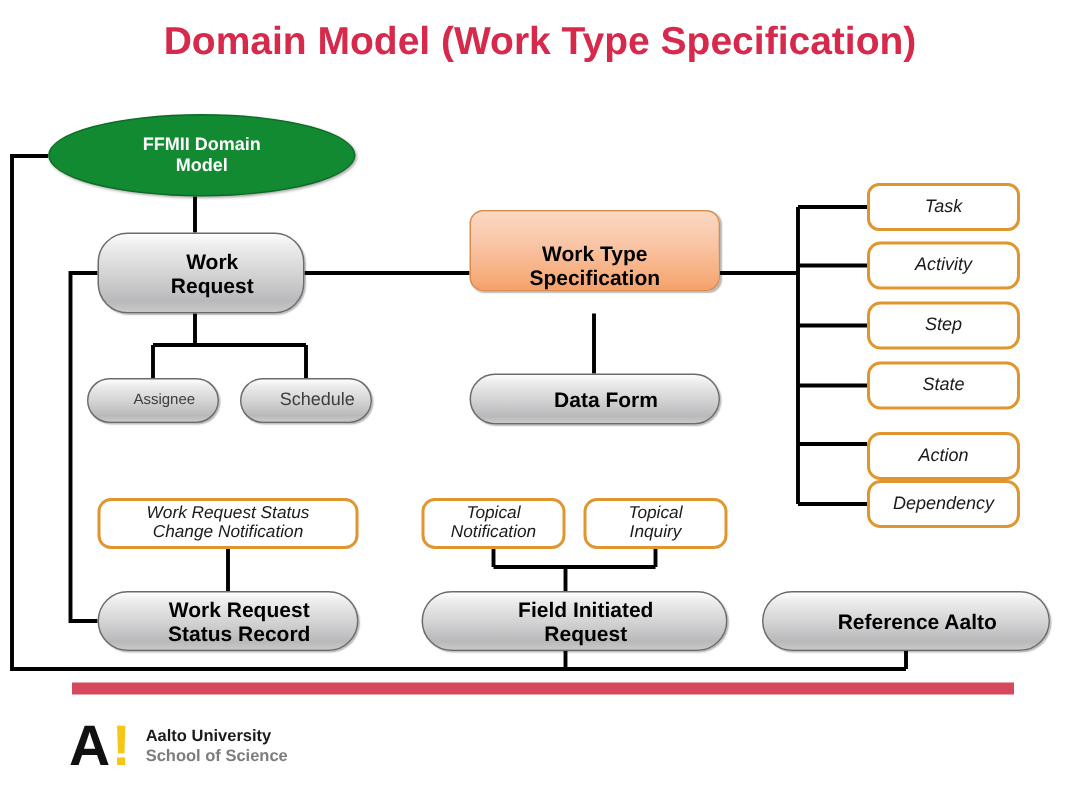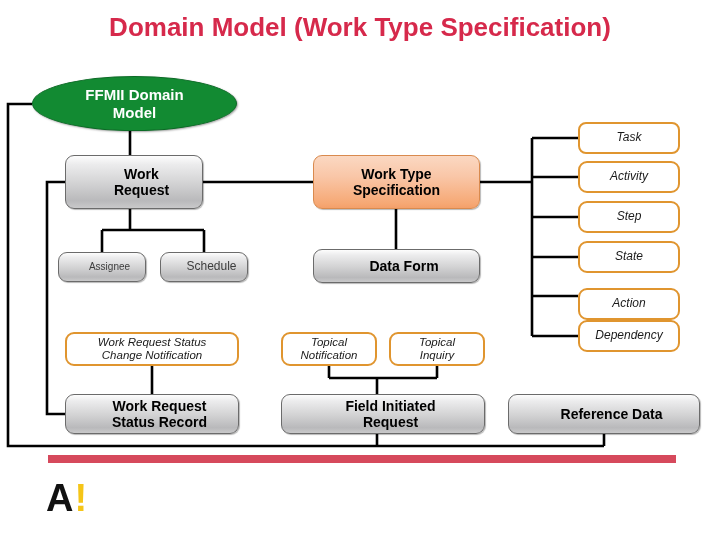--- a/index.html
+++ b/index.html
@@ -21,21 +21,21 @@
 
   
   .node{
     position:absolute;box-sizing:border-box;
     display:flex;align-items:center;justify-content:center;
     text-align:center;line-height:1.15;
   }
 
   
   .grey{
-    border:1px solid #6b6b6b;border-radius:9px;
+    border:1px solid #6b6b6b;border-radius:20px;
     background:linear-gradient(to bottom,#fdfdfd 0%,#ececed 16%,#d3d3d4 52%,#b9b9bb 86%,#c9c9ca 100%);
     box-shadow:1px 1px 1px rgba(0,0,0,.28);
     color:#000;font-weight:bold;padding-left:15px;
   }
   .grey.small{font-weight:normal;color:#3d3d3d;}
 
   
   .peach{
     border:1px solid #d98a4e;border-radius:9px;
     background:linear-gradient(to bottom,#fbd8c2 0%,#f9c6a7 40%,#f6a976 90%,#f4a06a 100%);
@@ -115,31 +115,31 @@
       <path d="M 437 366 L 437 378"></path>
       <path d="M 329 378 L 437 378"></path>
       <path d="M 377 378 L 377 394"></path>
 
       <path d="M 377 434 L 377 446"></path>
 
       <path d="M 604 434 L 604 446"></path>
     </g>
   </svg>
 
-  <div class="node ellipse" style="left:32px;top:76px;width:205px;height:55px;font-size:15px;">
+  <div class="node ellipse" style="left:32px;top:76px;width:205px;height:55px;font-size:12px;">
     <span style="white-space:pre-line;">FFMII Domain
 Model</span>
   </div>
 
   <div class="node grey" style="left:65px;top:155px;width:138px;height:54px;font-size:14px;">
     <span style="white-space:pre-line;">Work
 Request</span>
   </div>
 
-  <div class="node peach" style="left:313px;top:155px;width:167px;height:54px;font-size:14px;">
+  <div class="node peach" style="left:313px;top:140px;width:167px;height:54px;font-size:14px;align-items:flex-end;">
     <span style="white-space:pre-line;">Work Type
 Specification</span>
   </div>
 
   <div class="node grey small" style="left:58px;top:252px;width:88px;height:30px;font-size:10px;">
     <span>Assignee</span>
   </div>
 
   <div class="node grey small" style="left:160px;top:252px;width:88px;height:30px;font-size:12px;">
     <span>Schedule</span>
@@ -187,23 +187,27 @@
     <span style="white-space:pre-line;">Topical
 Inquiry</span>
   </div>
 
   <div class="node grey" style="left:281px;top:394px;width:204px;height:40px;font-size:14px;">
     <span style="white-space:pre-line;">Field Initiated
 Request</span>
   </div>
 
   <div class="node grey" style="left:508px;top:394px;width:192px;height:40px;font-size:14px;">
-    <span>Reference Data</span>
+    <span>Reference Aalto</span>
   </div>
 
   <div id="redbar"></div>
 
   <div id="logo">
     <span class="mark">A</span>
     <span class="bang">!</span>
+    <span class="words">
+      <div class="l1">Aalto University</div>
+      <div class="l2">School of Science</div>
+    </span>
   </div>
 
 </div>
 
 </body></html>

